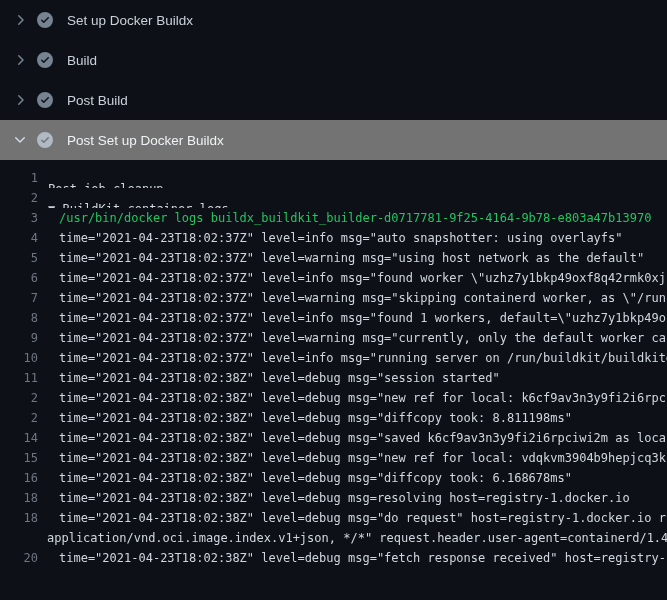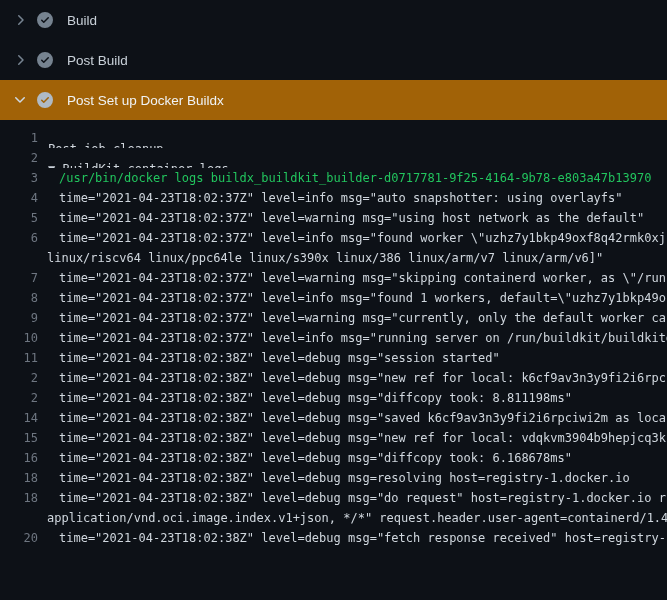--- a/index.html
+++ b/index.html
@@ -18,21 +18,21 @@
   }
   .step-row {
     display: flex;
     align-items: center;
     height: 40px;
     font-size: 13.5px;
     color: #c9d1d9;
     cursor: pointer;
   }
   .step-row.expanded {
-    background: #a16207;
+    background: #737373;
     color: #f0f3f6;
   }
   .chev {
     width: 16px;
     height: 16px;
     margin-left: 12px;
     flex: none;
     color: #768390;
     display: flex;
     align-items: center;
@@ -90,20 +90,33 @@
       <span class="chev">
         <svg width="16" height="16" viewBox="0 0 16 16" fill="currentColor" aria-hidden="true">
           <path fill-rule="evenodd" d="M6.22 3.22a.75.75 0 0 1 1.06 0l4.25 4.25a.75.75 0 0 1 0 1.06l-4.25 4.25a.751.751 0 0 1-1.042-.018.751.751 0 0 1-.018-1.042L9.94 8 6.22 4.28a.75.75 0 0 1 0-1.06Z"></path>
         </svg>
       </span>
       <span class="check">
         <svg width="16" height="16" viewBox="0 0 16 16" fill="currentColor" aria-hidden="true">
           <path fill-rule="evenodd" d="M8 16A8 8 0 1 1 8 0a8 8 0 0 1 0 16Zm3.78-9.72a.751.751 0 0 0-.018-1.042.751.751 0 0 0-1.042-.018L6.75 9.19 5.28 7.72a.751.751 0 0 0-1.042.018.751.751 0 0 0-.018 1.042l2 2a.75.75 0 0 0 1.06 0Z"></path>
         </svg>
       </span>
+      <span class="step-label">Set up Docker Buildx</span>
+    </div>
+    <div class="step-row">
+      <span class="chev">
+        <svg width="16" height="16" viewBox="0 0 16 16" fill="currentColor" aria-hidden="true">
+          <path fill-rule="evenodd" d="M6.22 3.22a.75.75 0 0 1 1.06 0l4.25 4.25a.75.75 0 0 1 0 1.06l-4.25 4.25a.751.751 0 0 1-1.042-.018.751.751 0 0 1-.018-1.042L9.94 8 6.22 4.28a.75.75 0 0 1 0-1.06Z"></path>
+        </svg>
+      </span>
+      <span class="check">
+        <svg width="16" height="16" viewBox="0 0 16 16" fill="currentColor" aria-hidden="true">
+          <path fill-rule="evenodd" d="M8 16A8 8 0 1 1 8 0a8 8 0 0 1 0 16Zm3.78-9.72a.751.751 0 0 0-.018-1.042.751.751 0 0 0-1.042-.018L6.75 9.19 5.28 7.72a.751.751 0 0 0-1.042.018.751.751 0 0 0-.018 1.042l2 2a.75.75 0 0 0 1.06 0Z"></path>
+        </svg>
+      </span>
       <span class="step-label">Build</span>
     </div>
     <div class="step-row">
       <span class="chev">
         <svg width="16" height="16" viewBox="0 0 16 16" fill="currentColor" aria-hidden="true">
           <path fill-rule="evenodd" d="M6.22 3.22a.75.75 0 0 1 1.06 0l4.25 4.25a.75.75 0 0 1 0 1.06l-4.25 4.25a.751.751 0 0 1-1.042-.018.751.751 0 0 1-.018-1.042L9.94 8 6.22 4.28a.75.75 0 0 1 0-1.06Z"></path>
         </svg>
       </span>
       <span class="check">
         <svg width="16" height="16" viewBox="0 0 16 16" fill="currentColor" aria-hidden="true">
@@ -126,21 +139,20 @@
       <span class="step-label">Post Set up Docker Buildx</span>
     </div>
   </div>
 <div class="log-area" id="log">
     <div class="log-row"><span class="ln">1</span><span class="txt group">Post job cleanup.</span></div>
     <div class="log-row"><span class="ln">2</span><span class="txt group"><span class="group-marker">▼</span> BuildKit container logs</span></div>
     <div class="log-row"><span class="ln">3</span><span class="txt command">/usr/bin/docker logs buildx_buildkit_builder-d0717781-9f25-4164-9b78-e803a47b13970</span></div>
     <div class="log-row"><span class="ln">4</span><span class="txt">time="2021-04-23T18:02:37Z" level=info msg="auto snapshotter: using overlayfs"</span></div>
     <div class="log-row"><span class="ln">5</span><span class="txt">time="2021-04-23T18:02:37Z" level=warning msg="using host network as the default"</span></div>
     <div class="log-row"><span class="ln">6</span><span class="txt">time="2021-04-23T18:02:37Z" level=info msg="found worker \"uzhz7y1bkp49oxf8q42rmk0xj</span></div>
-    <div class="log-row"><span class="ln"></span><span class="txt cont">linux/riscv64 linux/ppc64le linux/s390x linux/386 linux/arm/v7 linux/arm/v6]"</span></div>
     <div class="log-row"><span class="ln">7</span><span class="txt">time="2021-04-23T18:02:37Z" level=warning msg="skipping containerd worker, as \"/run</span></div>
     <div class="log-row"><span class="ln">8</span><span class="txt">time="2021-04-23T18:02:37Z" level=info msg="found 1 workers, default=\"uzhz7y1bkp49o</span></div>
     <div class="log-row"><span class="ln">9</span><span class="txt">time="2021-04-23T18:02:37Z" level=warning msg="currently, only the default worker ca</span></div>
     <div class="log-row"><span class="ln">10</span><span class="txt">time="2021-04-23T18:02:37Z" level=info msg="running server on /run/buildkit/buildkitd</span></div>
     <div class="log-row"><span class="ln">11</span><span class="txt">time="2021-04-23T18:02:38Z" level=debug msg="session started"</span></div>
     <div class="log-row"><span class="ln">2</span><span class="txt">time="2021-04-23T18:02:38Z" level=debug msg="new ref for local: k6cf9av3n3y9fi2i6rpc</span></div>
     <div class="log-row"><span class="ln">2</span><span class="txt">time="2021-04-23T18:02:38Z" level=debug msg="diffcopy took: 8.811198ms"</span></div>
     <div class="log-row"><span class="ln">14</span><span class="txt">time="2021-04-23T18:02:38Z" level=debug msg="saved k6cf9av3n3y9fi2i6rpciwi2m as loca</span></div>
     <div class="log-row"><span class="ln">15</span><span class="txt">time="2021-04-23T18:02:38Z" level=debug msg="new ref for local: vdqkvm3904b9hepjcq3k</span></div>
     <div class="log-row"><span class="ln">16</span><span class="txt">time="2021-04-23T18:02:38Z" level=debug msg="diffcopy took: 6.168678ms"</span></div>

